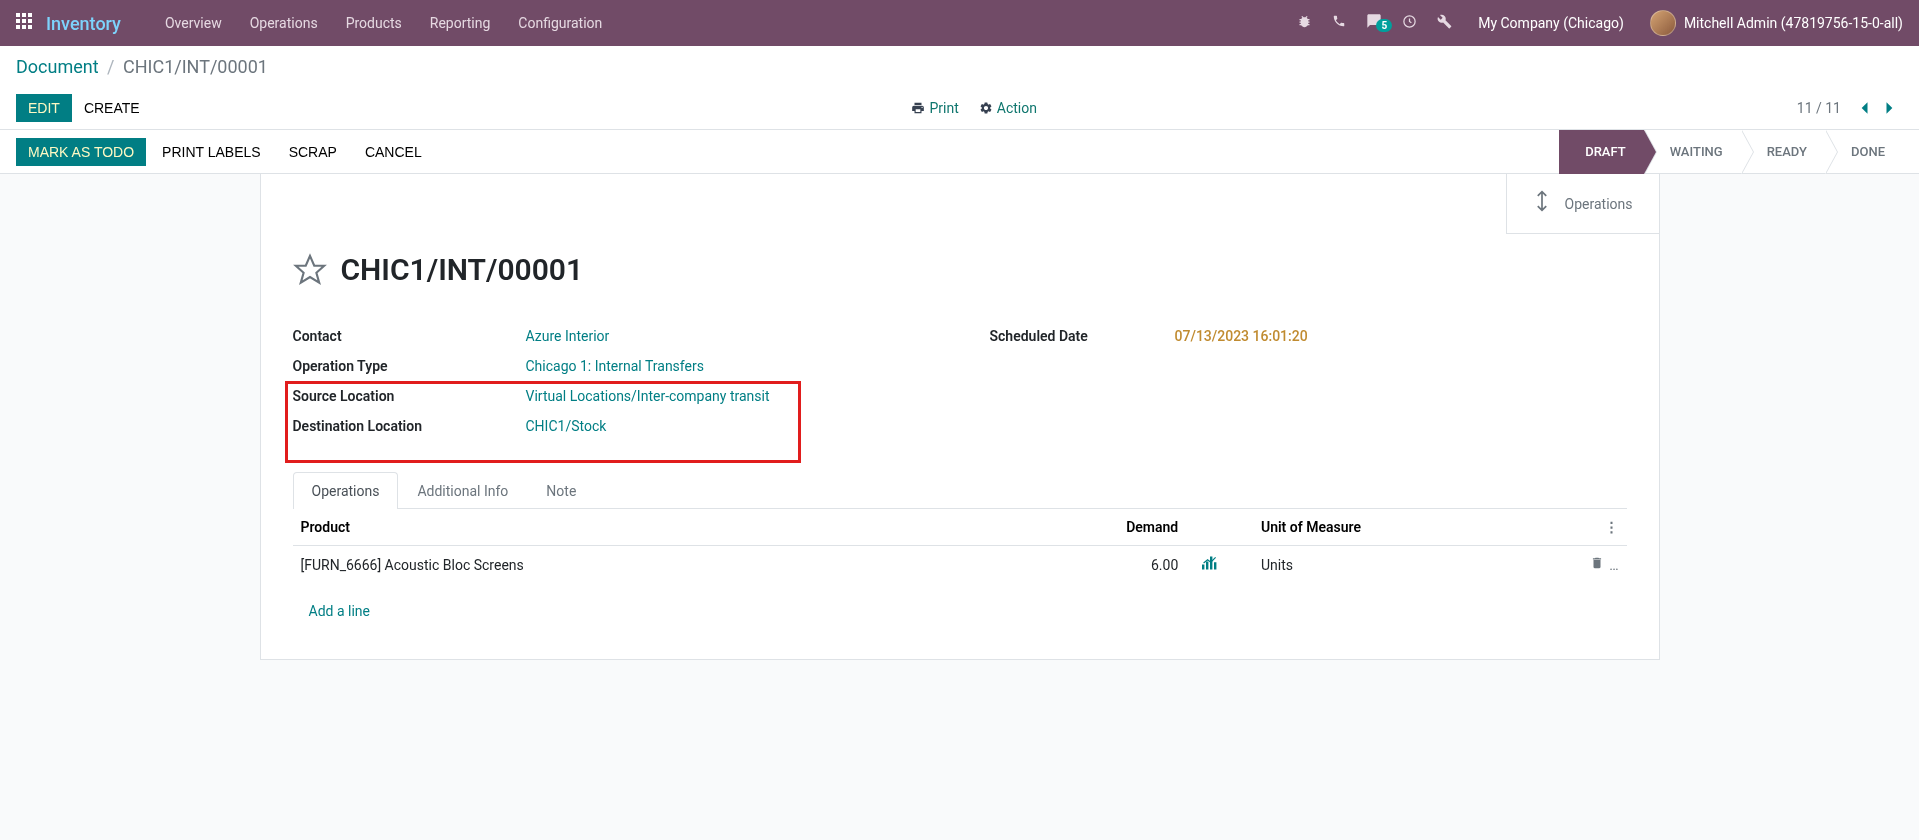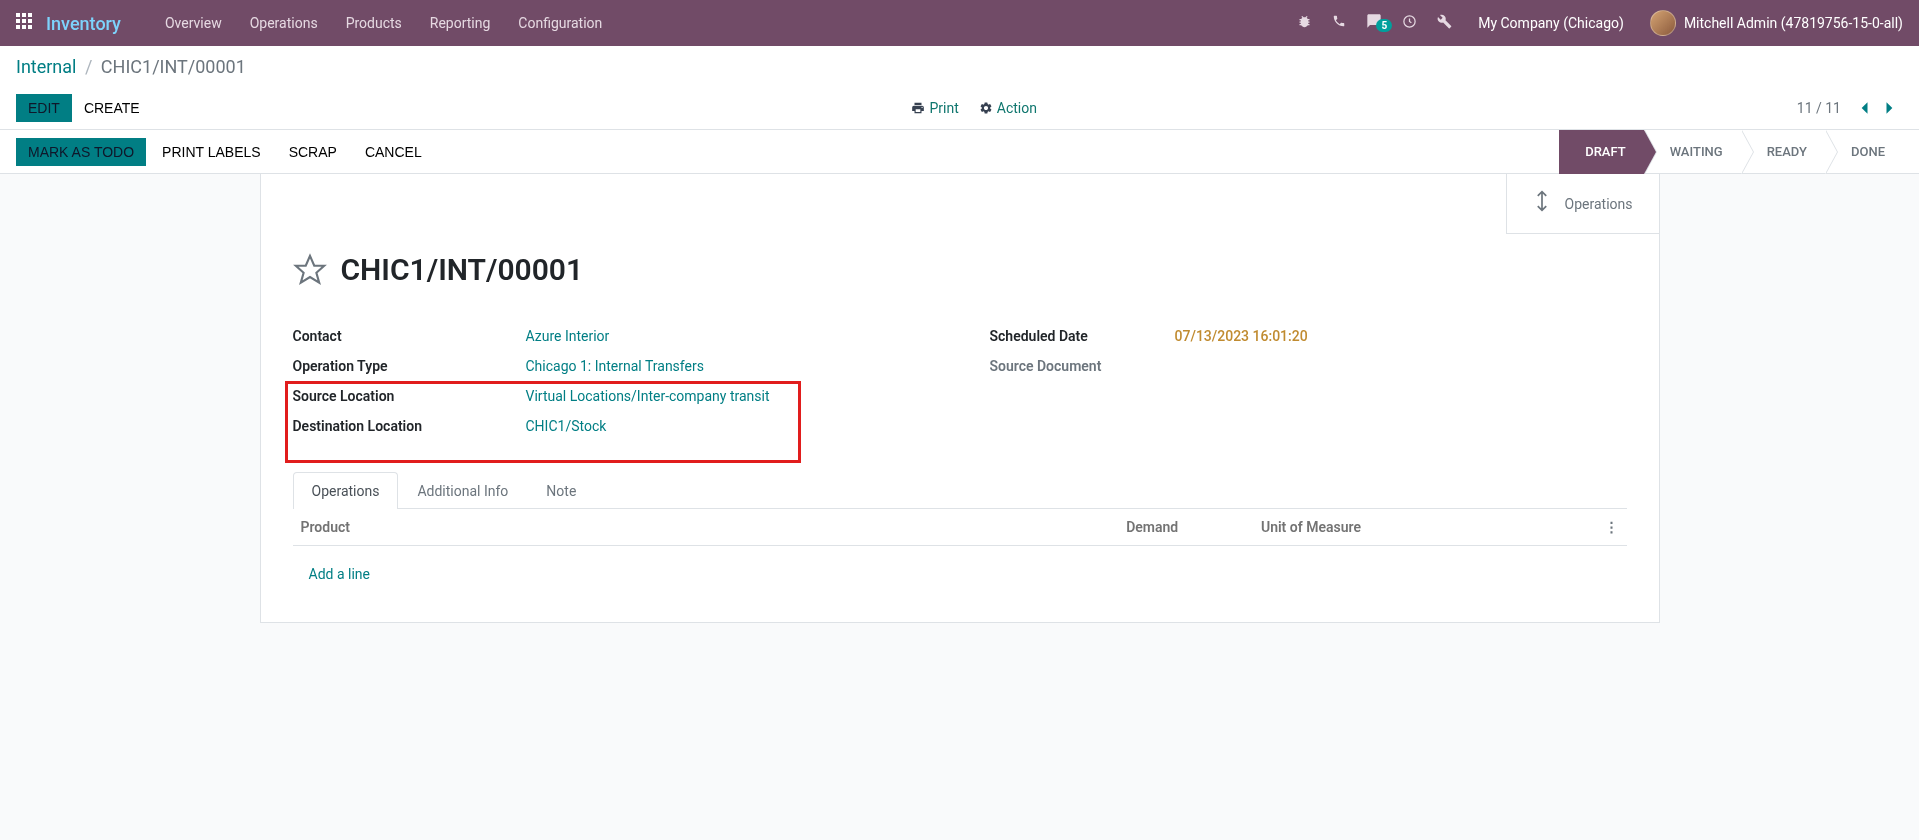--- a/index.html
+++ b/index.html
@@ -17,21 +17,21 @@
 .navbar .user { display: flex; align-items: center; color: #fff; padding-left: 10px; }
 .navbar .avatar { width: 26px; height: 26px; border-radius: 50%; background: linear-gradient(135deg,#d4a373,#8b5a3c); margin-right: 8px; border: 1px solid rgba(255,255,255,0.3); }
 
 
 .controlbar { background: #fff; padding: 10px 16px 0 16px; border-bottom: 1px solid #dee2e6; }
 .breadcrumb { font-size: 18px; color: #6c757d; margin-bottom: 10px; }
 .breadcrumb .bc-link { color: #017e84; cursor: pointer; }
 .breadcrumb .bc-sep { color: #adb5bd; margin: 0 4px; }
 .control-row { display: flex; align-items: center; height: 42px; }
 .btn { padding: 6px 12px; font-size: 14px; font-weight: 500; border: none; cursor: pointer; text-transform: uppercase; }
-.btn-primary { background: #017e84; color: #0f172a; }
+.btn-primary { background: #017e84; color: #fef9c3; }
 .btn-link { background: transparent; color: #000000; }
 .control-row .center { flex:1; display:flex; justify-content:center; gap: 20px; }
 .control-row .center .tool { color:#0f766e; cursor:pointer; font-size:14px; display:flex; align-items:center; gap:4px; }
 .control-row .pager { color:#6c757d; font-size:14px; margin-right:10px; }
 .control-row .nav-arrow { padding: 4px 8px; color:#017e84; font-size:18px; font-weight:bold; cursor:pointer; }
 
 
 .statusbar { background:#fff; border-bottom:1px solid #dee2e6; display:flex; align-items:center; height:44px; padding:0 16px; }
 .statusbar .btn { margin-right:4px; }
 .statusbar .spacer { flex:1; }
@@ -65,21 +65,21 @@
 
 .highlight-box { position:absolute; border:3px solid #e11d1d; pointer-events:none; }
 
 
 .tabs { display:flex; border-bottom:1px solid #dee2e6; }
 .tab { padding: 10px 18px; color:#6c757d; cursor:pointer; border:1px solid transparent; border-bottom:none; position:relative; top:1px; font-size:14px; }
 .tab.active { color:#495057; background:#fff; border-color:#dee2e6; border-radius:4px 4px 0 0; }
 
 
 .tbl { width:100%; border-collapse:collapse; margin-top:0; }
-.tbl th { text-align:left; padding:10px 8px; font-weight:600; color:#737373; border-bottom:1px solid #dee2e6; font-size:14px; }
+.tbl th { text-align:left; padding:10px 8px; font-weight:600; color:#000000; border-bottom:1px solid #dee2e6; font-size:14px; }
 .tbl th.r { text-align:right; }
 .tbl td { padding:10px 8px; font-size:14px; color:#212529; }
 .tbl td.r { text-align:right; }
 .tbl .actions { width:50px; text-align:right; color:#6c757d; }
 .tbl .kebab { cursor:pointer; font-weight:bold; }
 .addline { color:#017e84; cursor:pointer; padding:10px 8px; font-size:14px; }
 
 .forecast-icon { color:#017e84; margin-left:8px; cursor:pointer; }
 </style>
 </head>
@@ -135,21 +135,21 @@
   </span>
   <span class="company">My Company (Chicago)</span>
   <div class="user">
     <span class="avatar"></span>
     <span>Mitchell Admin (47819756-15-0-all)</span>
   </div>
 </div>
 
 <div class="controlbar">
   <div class="breadcrumb">
-    <span class="bc-link">Internal</span>
+    <span class="bc-link">Document</span>
     <span class="bc-sep">/</span>
     <span>CHIC1/INT/00001</span>
   </div>
   <div class="control-row">
     <button class="btn btn-primary">Edit</button>
     <button class="btn btn-link">Create</button>
     <div class="center">
       <span class="tool">
         <svg width="14" height="14" viewBox="0 0 24 24" fill="#374151">
             <path d="M19 8H5c-1.66 0-3 1.34-3 3v6h4v4h12v-4h4v-6c0-1.66-1.34-3-3-3zm-3 11H8v-5h8v5zm3-7c-.55 0-1-.45-1-1s.45-1 1-1 1 .45 1 1-.45 1-1 1zm-1-9H6v4h12V3z"></path>
@@ -228,24 +228,20 @@
             <div class="frow">
               <span class="flabel">Destination Location</span>
               <span class="fval"><span class="link">CHIC1/Stock</span></span>
             </div>
           </div>
           <div class="fcol">
             <div class="frow">
               <span class="flabel">Scheduled Date</span>
               <span class="fval"><span class="date-warn">07/13/2023 16:01:20</span></span>
             </div>
-            <div class="frow">
-              <span class="flabel muted-label">Source Document</span>
-              <span class="fval"></span>
-            </div>
           </div>
         </div>
         <div class="highlight-box" style="left:-8px; top:60px; width:516px; height:82px;"></div>
       </div>
 
       <div class="tabs">
         <div class="tab active">Operations</div>
         <div class="tab">Additional Info</div>
         <div class="tab">Note</div>
       </div>
@@ -255,19 +251,40 @@
           <tr>
             <th style="width:55%">Product</th>
             <th class="r" style="width:12%">Demand</th>
             <th style="width:5%"></th>
             <th>Unit of Measure</th>
             <th class="actions"><span class="kebab">⋮</span></th>
           </tr>
         </thead>
         <tbody>
           <tr>
+            <td>[FURN_6666] Acoustic Bloc Screens</td>
+            <td class="r">6.00</td>
+            <td>
+              <span class="forecast-icon">
+                <svg width="16" height="14" viewBox="0 0 20 16" fill="#017e84">
+                    <path d="M0 16h3v-6H0v6zm5 0h3V6H5v10zm5 0h3V0h-3v16zm5 0h3v-9h-3v9z"></path>
+                    <path d="M2 8l5-4 4 3 6-6" stroke="#017e84" stroke-width="1.5" fill="none"></path>
+                  </svg>
+              </span>
+            </td>
+            <td>Units</td>
+            <td class="actions">
+              <span>
+                <svg width="14" height="14" viewBox="0 0 24 24" fill="#6c757d">
+                    <path d="M6 19c0 1.1.9 2 2 2h8c1.1 0 2-.9 2-2V7H6v12zM19 4h-3.5l-1-1h-5l-1 1H5v2h14V4z"></path>
+                  </svg>
+              </span>
+              <span style="margin-left:2px;">…</span>
+            </td>
+          </tr>
+          <tr>
             <td colspan="5"><span class="addline" style="display:inline-block;">Add a line</span></td>
           </tr>
         </tbody>
       </table>
     </div>
   </div>
 </div>
 
 </body></html>

